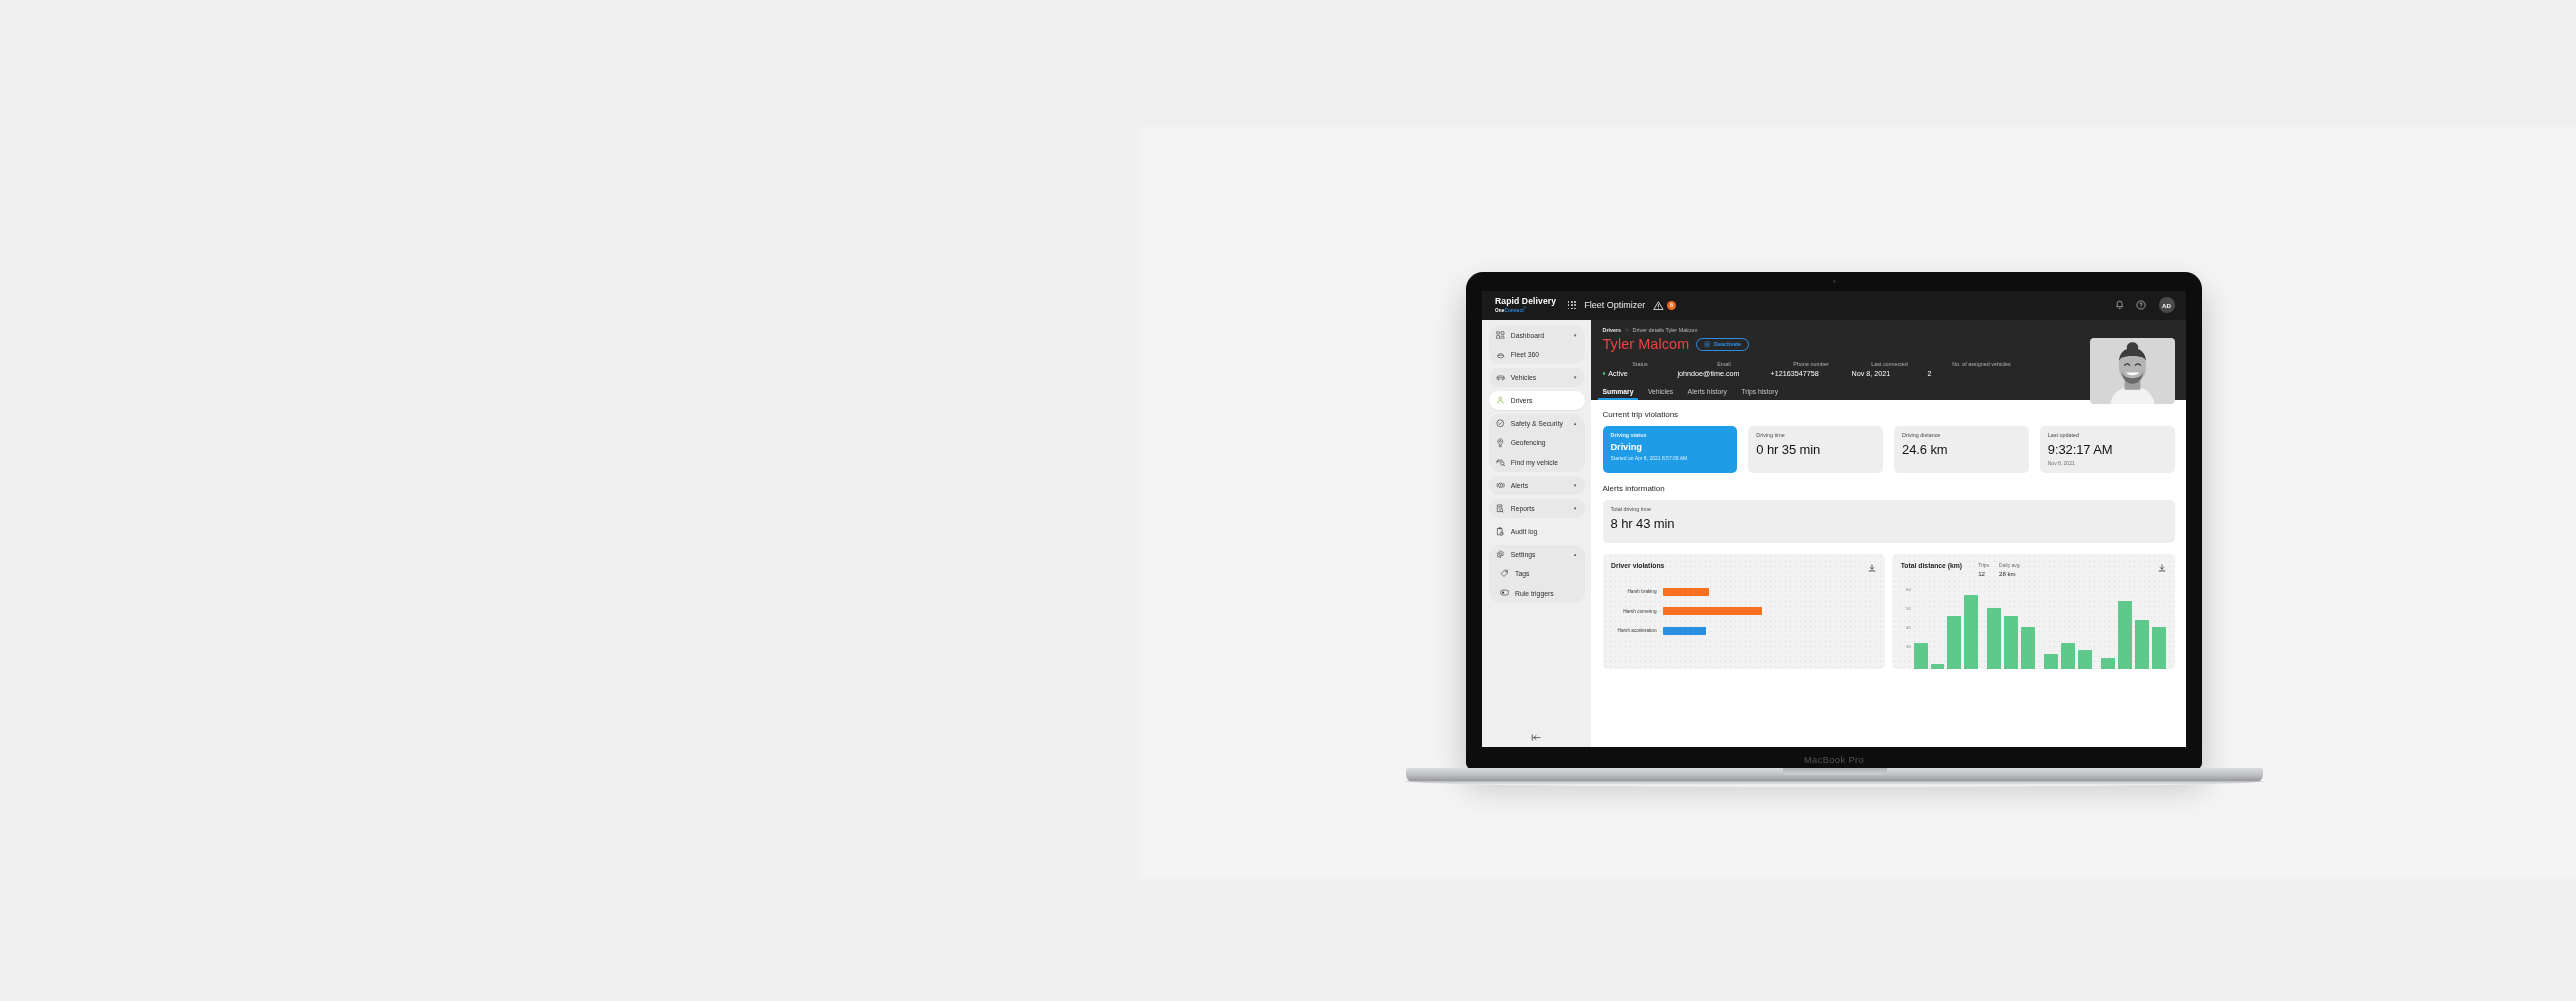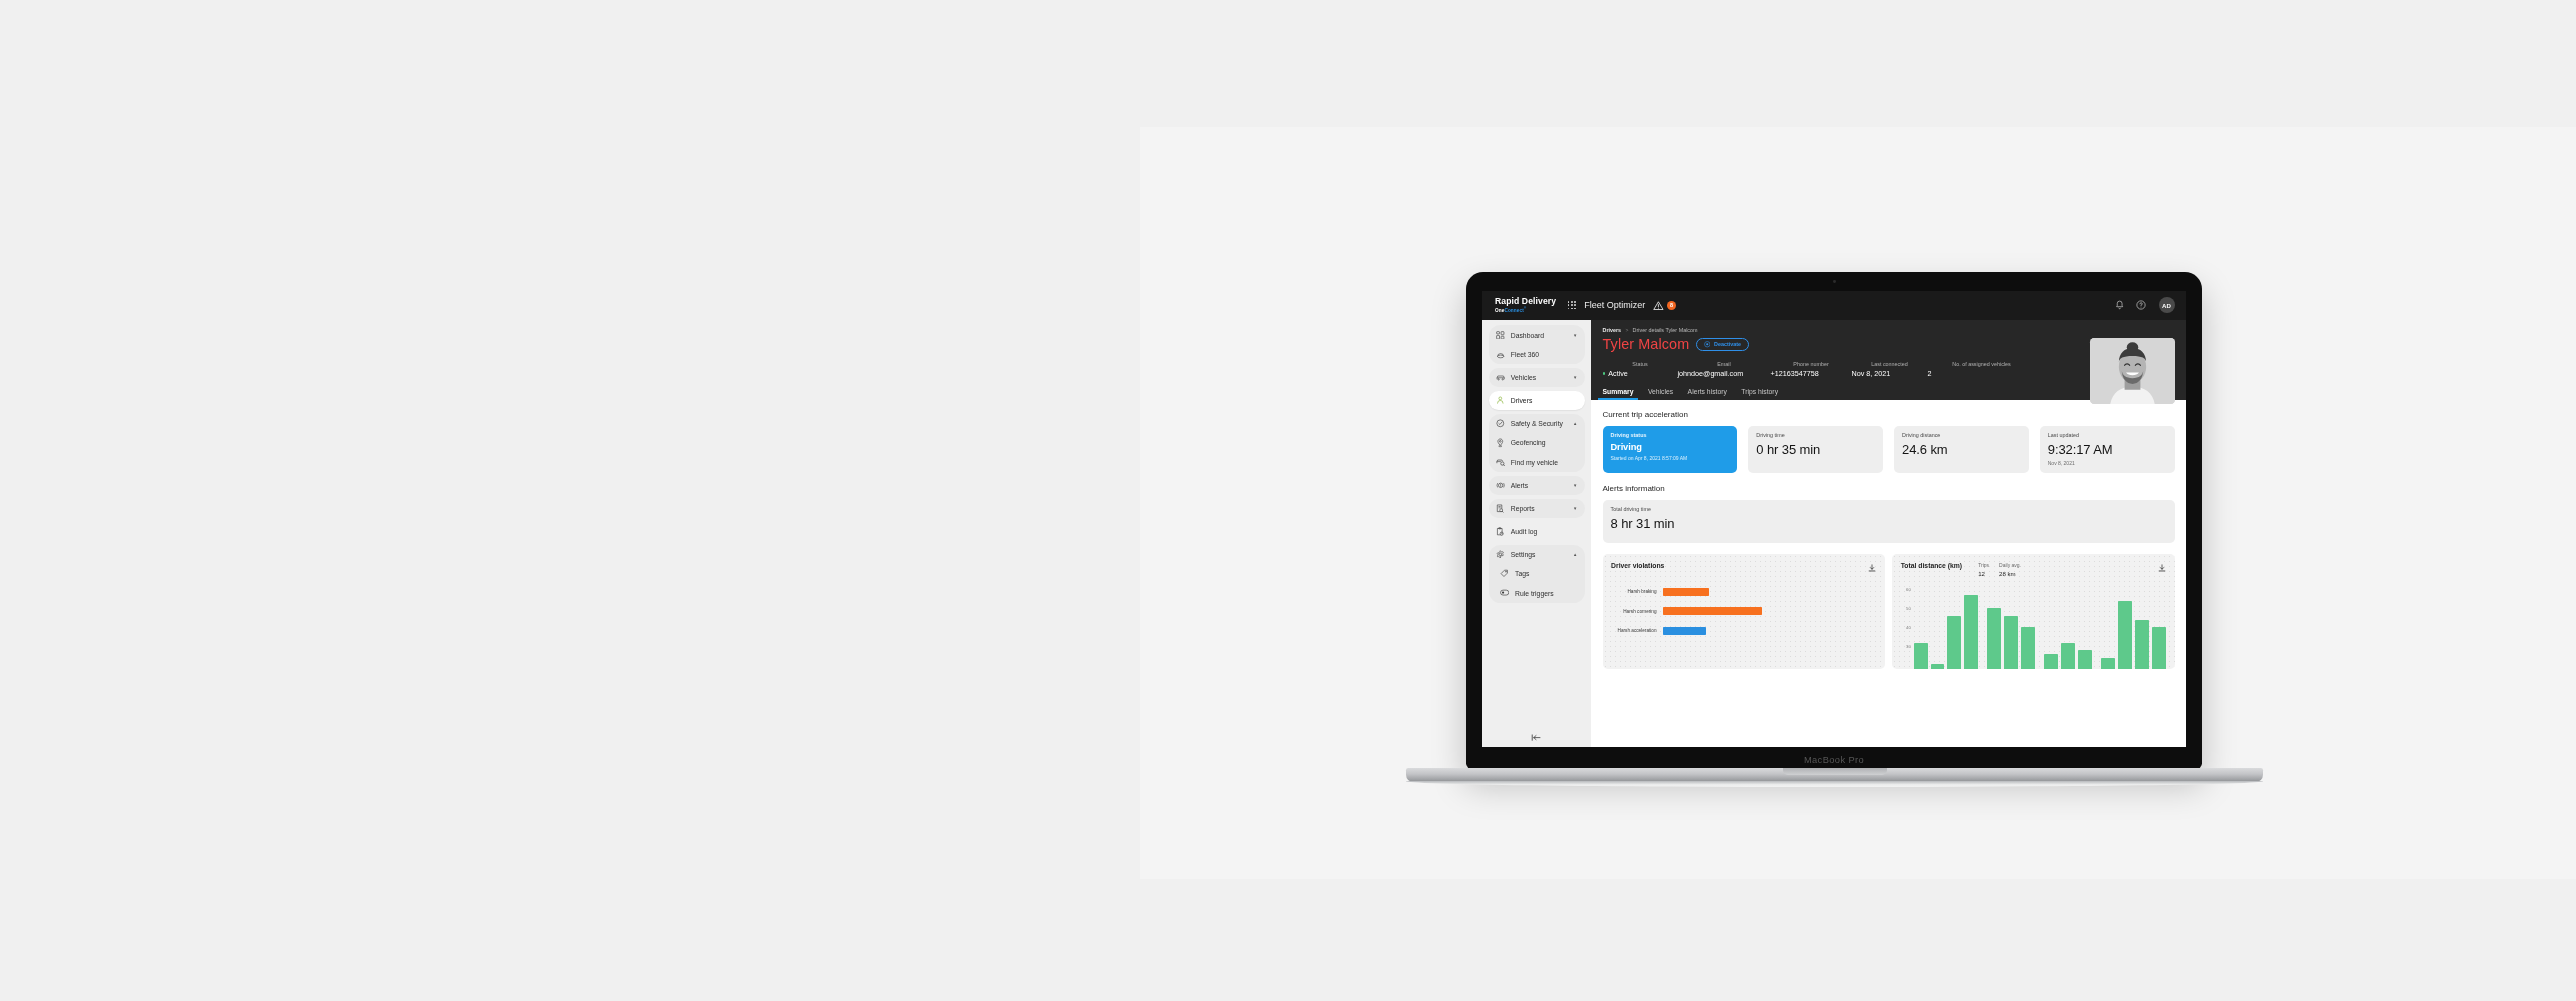--- a/index.html
+++ b/index.html
@@ -471,21 +471,21 @@
             <div class="meta-row">
               <div class="meta-col" style="width:75px">
                 <div class="meta-label">Status</div>
                 <div class="meta-value">
                   <span class="dot-green"></span>
                   <span>Active</span>
                 </div>
               </div>
               <div class="meta-col" style="width:93px">
                 <div class="meta-label">Email</div>
-                <div class="meta-value">johndoe@gmail.com</div>
+                <div class="meta-value">johndoe@time.com</div>
               </div>
               <div class="meta-col" style="width:81px">
                 <div class="meta-label">Phone number</div>
                 <div class="meta-value">+12163547758</div>
               </div>
               <div class="meta-col" style="width:76px">
                 <div class="meta-label">Last connected</div>
                 <div class="meta-value">Nov 8, 2021</div>
               </div>
               <div class="meta-col" style="width:108px">
@@ -519,21 +519,21 @@
             <div class="tabs">
               <div class="tab active">Summary</div>
               <div class="tab">Vehicles</div>
               <div class="tab">Alerts history</div>
               <div class="tab">Trips history</div>
             </div>
           </div>
 
           <div class="content-main">
 
-            <div class="section-title">Current trip acceleration</div>
+            <div class="section-title">Current trip violations</div>
             <div class="card-row">
               <div class="stat-card accent">
                 <div class="stat-label">Driving status</div>
                 <div class="stat-value">Driving</div>
                 <div class="stat-sub">Started on Apr 8, 2021 8:57:09 AM</div>
               </div>
               <div class="stat-card">
                 <div class="stat-label">Driving time</div>
                 <div class="stat-value">0 hr 35 min</div>
               </div>
@@ -545,21 +545,21 @@
                 <div class="stat-label">Last updated</div>
                 <div class="stat-value">9:32:17 AM</div>
                 <div class="stat-sub">Nov 8, 2021</div>
               </div>
             </div>
 
             <div class="section-title">Alerts information</div>
             <div class="card-row wide">
               <div class="stat-card">
                 <div class="stat-label">Total driving time</div>
-                <div class="stat-value">8 hr 31 min</div>
+                <div class="stat-value">8 hr 43 min</div>
               </div>
             </div>
 
             <div class="chart-row">
 
               <div class="chart-card">
                 <div class="chart-head">
                   <div class="chart-title">Driver violations</div>
                   <span class="download-icon">
                     <svg width="8" height="8" viewBox="0 0 14 14">

